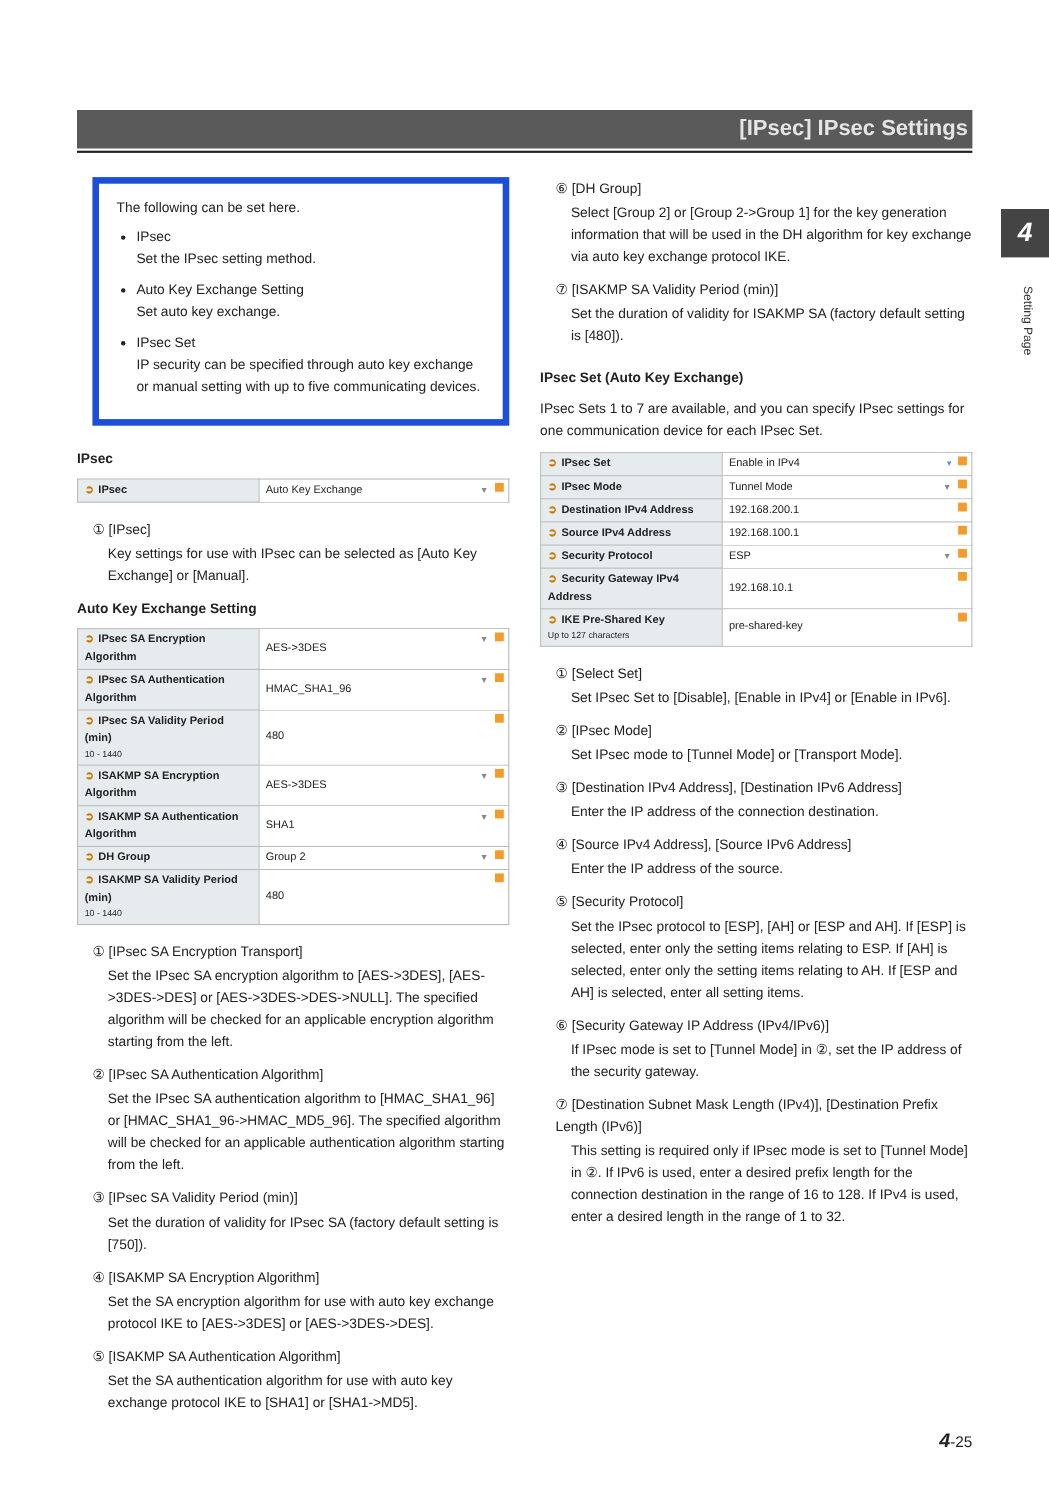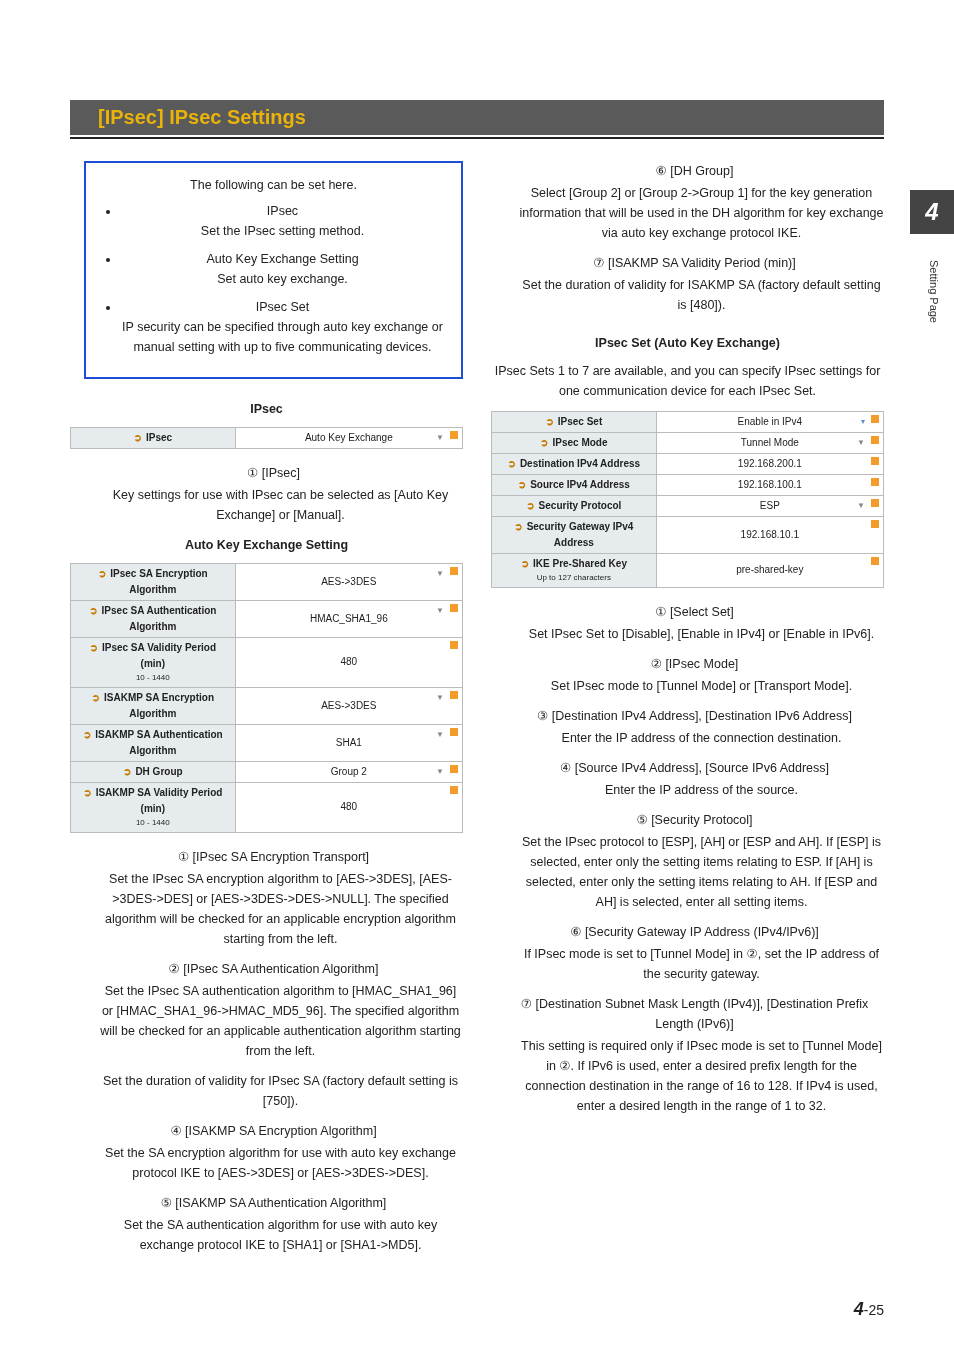--- a/index.html
+++ b/index.html
@@ -7,37 +7,38 @@
     width: 954px;
     height: 1350px;
     background: #fff;
     font-family: Arial, Helvetica, sans-serif;
     color: #222;
     position: relative;
     padding: 100px 70px 40px 70px;
   }
   .title-bar {
     background: #5a5a5a;
-    color: #eab308;
+    color: #e5e5e5;
     font-size: 20px;
     font-weight: bold;
-    padding: 6px 28px;
+    padding: 6px 4px;
     margin-bottom: 2px;
+    text-align: right;
   }
   .title-underline {
     border-bottom: 2px solid #222;
     margin-bottom: 22px;
   }
   .columns {
     display: flex;
     gap: 28px;
   }
-  .col { flex: 1; font-size: 12.5px; line-height: 1.6; text-align: center; }
+  .col { flex: 1; font-size: 12.5px; line-height: 1.6; }
   .intro-box {
-    border: 2px solid #1d4ed8;
+    border: 6px solid #1d4ed8;
     padding: 12px 16px;
     margin-bottom: 20px;
     margin-left: 14px;
   }
   .intro-box p { margin-bottom: 6px; }
   .intro-box ul { list-style: disc; margin-left: 18px; }
   .intro-box li { margin-bottom: 8px; }
   .intro-box li > div { margin-left: 0; }
   .sec-heading { font-weight: bold; margin: 10px 0 8px 0; }
   .tbl {
@@ -185,20 +186,21 @@
 
     <div class="item">
       <div class="hd"><span class="num">①</span> <span class="nm">[IPsec SA Encryption Transport]</span></div>
       <div class="bd">Set the IPsec SA encryption algorithm to [AES-&gt;3DES], [AES-&gt;3DES-&gt;DES] or [AES-&gt;3DES-&gt;DES-&gt;NULL]. The specified algorithm will be checked for an applicable encryption algorithm starting from the left.</div>
     </div>
     <div class="item">
       <div class="hd"><span class="num">②</span> <span class="nm">[IPsec SA Authentication Algorithm]</span></div>
       <div class="bd">Set the IPsec SA authentication algorithm to [HMAC_SHA1_96] or [HMAC_SHA1_96-&gt;HMAC_MD5_96]. The specified algorithm will be checked for an applicable authentication algorithm starting from the left.</div>
     </div>
     <div class="item">
+      <div class="hd"><span class="num">③</span> <span class="nm">[IPsec SA Validity Period (min)]</span></div>
       <div class="bd">Set the duration of validity for IPsec SA (factory default setting is [750]).</div>
     </div>
     <div class="item">
       <div class="hd"><span class="num">④</span> <span class="nm">[ISAKMP SA Encryption Algorithm]</span></div>
       <div class="bd">Set the SA encryption algorithm for use with auto key exchange protocol IKE to [AES-&gt;3DES] or [AES-&gt;3DES-&gt;DES].</div>
     </div>
     <div class="item">
       <div class="hd"><span class="num">⑤</span> <span class="nm">[ISAKMP SA Authentication Algorithm]</span></div>
       <div class="bd">Set the SA authentication algorithm for use with auto key exchange protocol IKE to [SHA1] or [SHA1-&gt;MD5].</div>
     </div>

